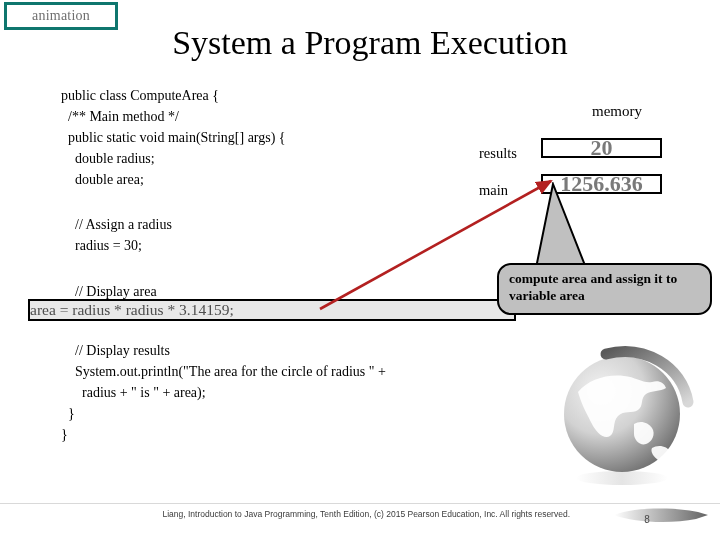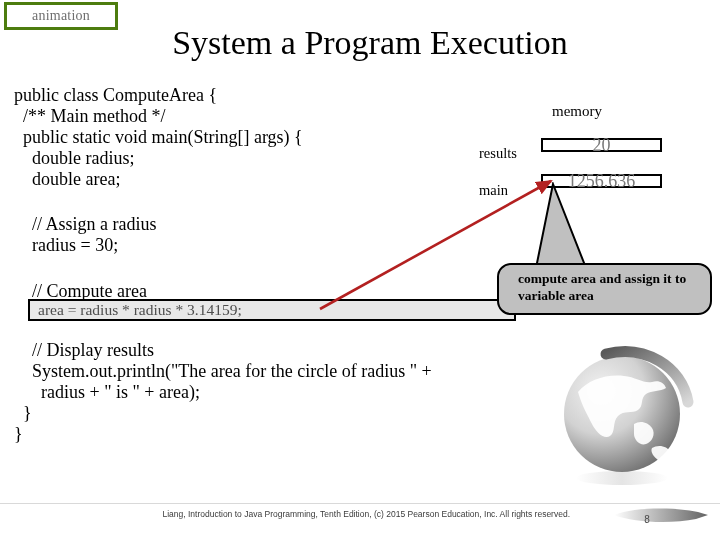--- a/index.html
+++ b/index.html
@@ -18,21 +18,21 @@
     color: #000000;
   }
 
   
   #animation-tag {
     position: absolute;
     left: 4px;
     top: 2px;
     width: 114px;
     height: 28px;
-    border: 3px solid #4d7c0f;
+    border: 3px solid #0f766e;
     background: #ffffff;
     box-sizing: border-box;
     display: flex;
     align-items: center;
     justify-content: center;
   }
   #animation-tag span {
     font-size: 14px;
     color: #6f6f6f;
     letter-spacing: .2px;
@@ -49,79 +49,81 @@
     font-size: 34px;
     line-height: 38px;
     color: #000000;
     white-space: nowrap;
   }
 
   
   .code {
     position: absolute;
     font-family: "Liberation Serif", "DejaVu Serif", serif;
-    font-size: 18px;
+    font-size: 14px;
     line-height: 21px;
     color: #000000;
     white-space: pre;
+    margin-left: 47px;
   }
   #code-block-top   { left: 14px; top: 85px; }
   #code-block-mid   { left: 14px; top: 214px; }
   #code-block-bottom{ left: 14px; top: 340px; }
 
   
   #highlighted-statement {
     position: absolute;
     left: 28px;
     top: 299px;
     width: 488px;
     height: 22px;
     background: #e8e8e8;
     border: 2px solid #000000;
     box-sizing: border-box;
     display: flex;
     align-items: center;
-    padding-left: 8px;
+    padding-left: 0;
     font-family: "Liberation Serif", "DejaVu Serif", serif;
     font-size: 15.5px;
     color: #4d4d4d;
     white-space: pre;
   }
 
   
   #memory-label {
     position: absolute;
     left: 512px;
     top: 103px;
     width: 130px;
-    text-align: center;
+    text-align: right;
     font-size: 15px;
   }
   .mem-row-label {
     position: absolute;
     font-size: 14.5px;
     text-align: left;
   }
   #label-radius { left: 479px; top: 145px; }
   #label-area   { left: 479px; top: 182px; }
 
   .mem-cell {
     position: absolute;
     left: 541px;
     width: 121px;
-    height: 14px;
+    height: 20px;
     border: 2px solid #000000;
     background: #ffffff;
     box-sizing: border-box;
     display: flex;
     align-items: center;
     justify-content: center;
-    font-size: 18px;
+    font-size: 22px;
     color: #7a7a7a;
     font-family: "Liberation Serif", "DejaVu Serif", serif;
+    font-weight: bold;
   }
   #cell-radius { top: 138px; }
   #cell-area   { top: 174px; }
 
   
   #callout-tail {
     position: absolute;
     left: 528px;
     top: 182px;
     width: 90px;
@@ -130,21 +132,21 @@
   #callout-box {
     position: absolute;
     left: 497px;
     top: 263px;
     width: 215px;
     height: 52px;
     background: #c0c0c0;
     border: 2px solid #000000;
     border-radius: 14px;
     box-sizing: border-box;
-    padding: 5px 19px;
+    padding: 5px 10px;
     font-size: 13.5px;
     line-height: 17px;
     color: #000000;
     font-family: "Liberation Serif", "DejaVu Serif", serif;
     font-weight: bold;
   }
 
   
   #red-arrow {
     position: absolute;
@@ -214,21 +216,21 @@
 
   <div class="code" id="code-block-top">public class ComputeArea {
   /** Main method */
   public static void main(String[] args) {
     double radius;
     double area;</div>
 
   <div class="code" id="code-block-mid">    // Assign a radius
     radius = 30;</div>
 
-  <div class="code" style="left:14px; top:281px;">    // Compute area</div>
+  <div class="code" style="left:14px; top:281px;">    // Display area</div>
 
   <div id="highlighted-statement">area = radius * radius * 3.14159;</div>
 
   <div class="code" id="code-block-bottom">    // Display results
     System.out.println("The area for the circle of radius " +
       radius + " is " + area);
   }
 }</div>
 
   <div id="memory-label">memory</div>

